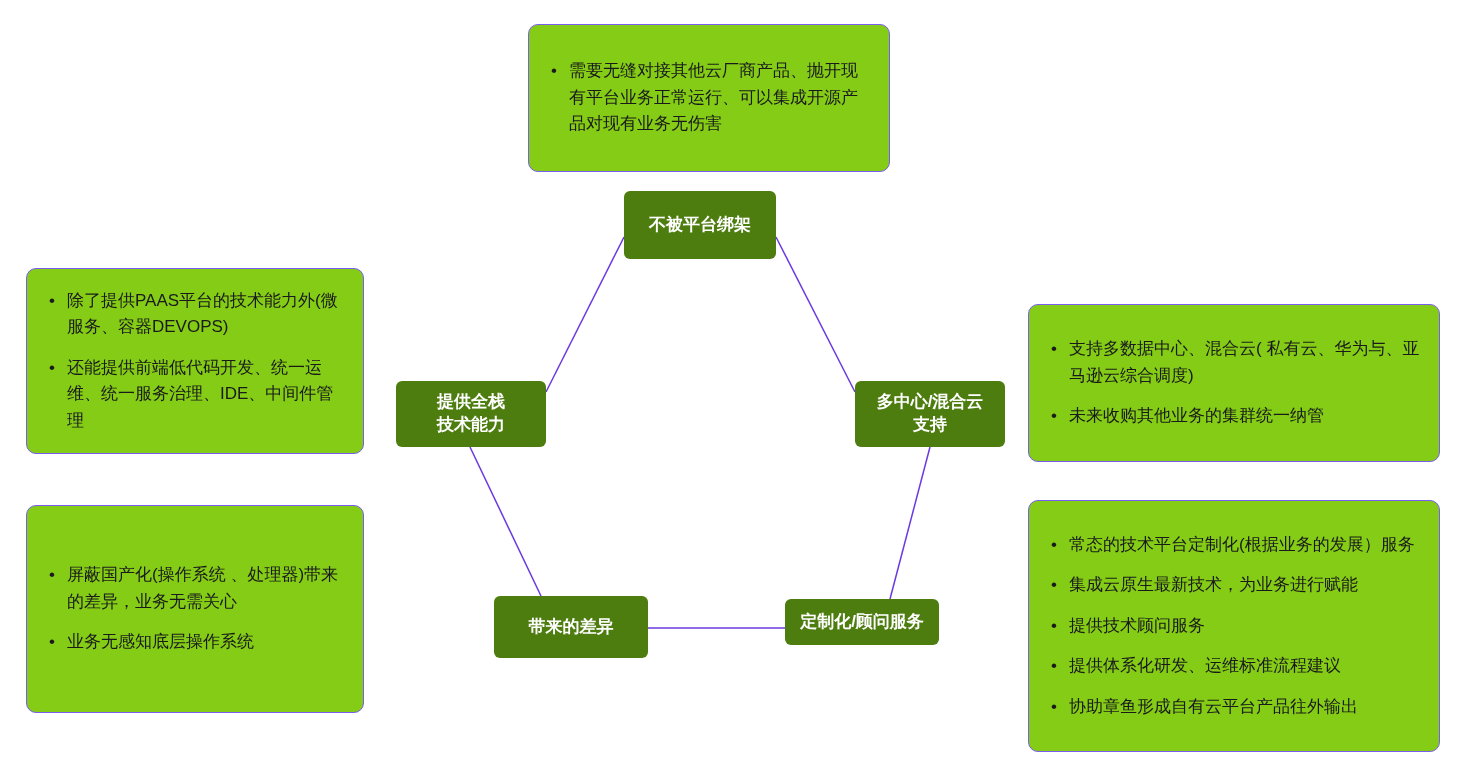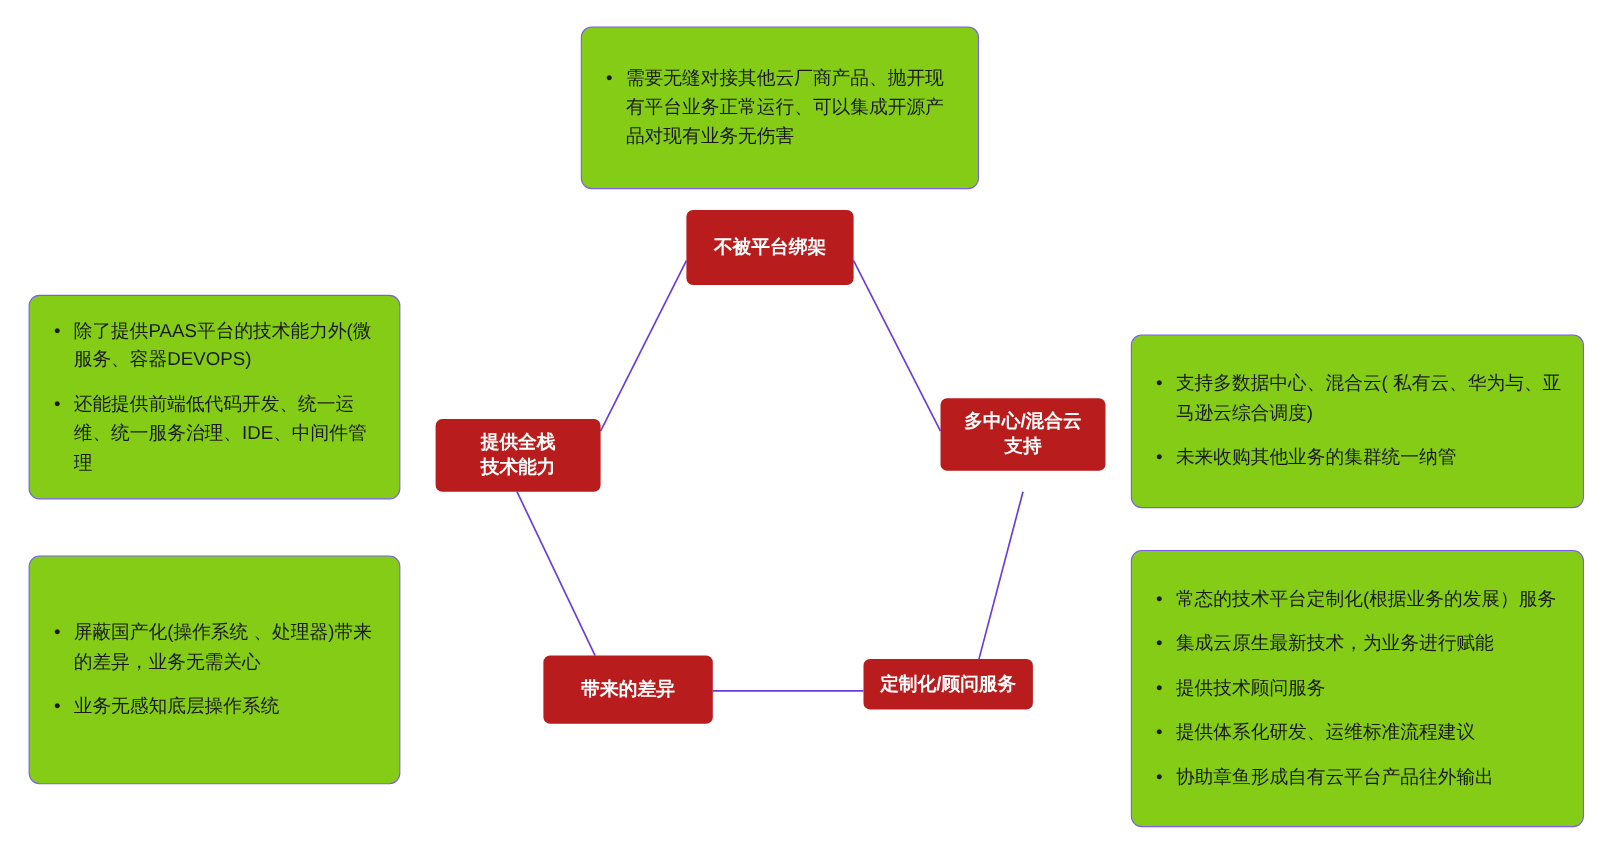--- a/index.html
+++ b/index.html
@@ -20,21 +20,21 @@
   svg.connectors {
     position: absolute;
     left: 0;
     top: 0;
     width: 1468px;
     height: 766px;
     pointer-events: none;
   }
   .node {
     position: absolute;
-    background: #b91c1c;
+    background: #4d7c0f;
     color: #ffffff;
     border-radius: 6px;
     display: flex;
     align-items: center;
     justify-content: center;
     text-align: center;
     font-weight: bold;
     font-size: 17px;
     line-height: 1.35;
     box-sizing: border-box;
@@ -71,21 +71,21 @@
   .callout li::before {
     content: "•";
     position: absolute;
     left: -14px;
     top: 0;
     color: #1a1a1a;
   }
   
   #node-top { left: 624px; top: 191px; width: 152px; height: 68px; }
   #node-left { left: 396px; top: 381px; width: 150px; height: 66px; }
-  #node-right { left: 855px; top: 362px; width: 150px; height: 66px; }
+  #node-right { left: 855px; top: 381px; width: 150px; height: 66px; }
   #node-bottom-left { left: 494px; top: 596px; width: 154px; height: 62px; }
   #node-bottom-right { left: 785px; top: 599px; width: 154px; height: 46px; }
 
   #callout-top { left: 528px; top: 24px; width: 362px; height: 148px; }
   #callout-left-upper { left: 26px; top: 268px; width: 338px; height: 186px; }
   #callout-left-lower { left: 26px; top: 505px; width: 338px; height: 208px; }
   #callout-right-upper { left: 1028px; top: 288px; width: 412px; height: 158px; margin-top: 16px; }
   #callout-right-lower { left: 1028px; top: 500px; width: 412px; height: 252px; }
 </style>
 </head>

